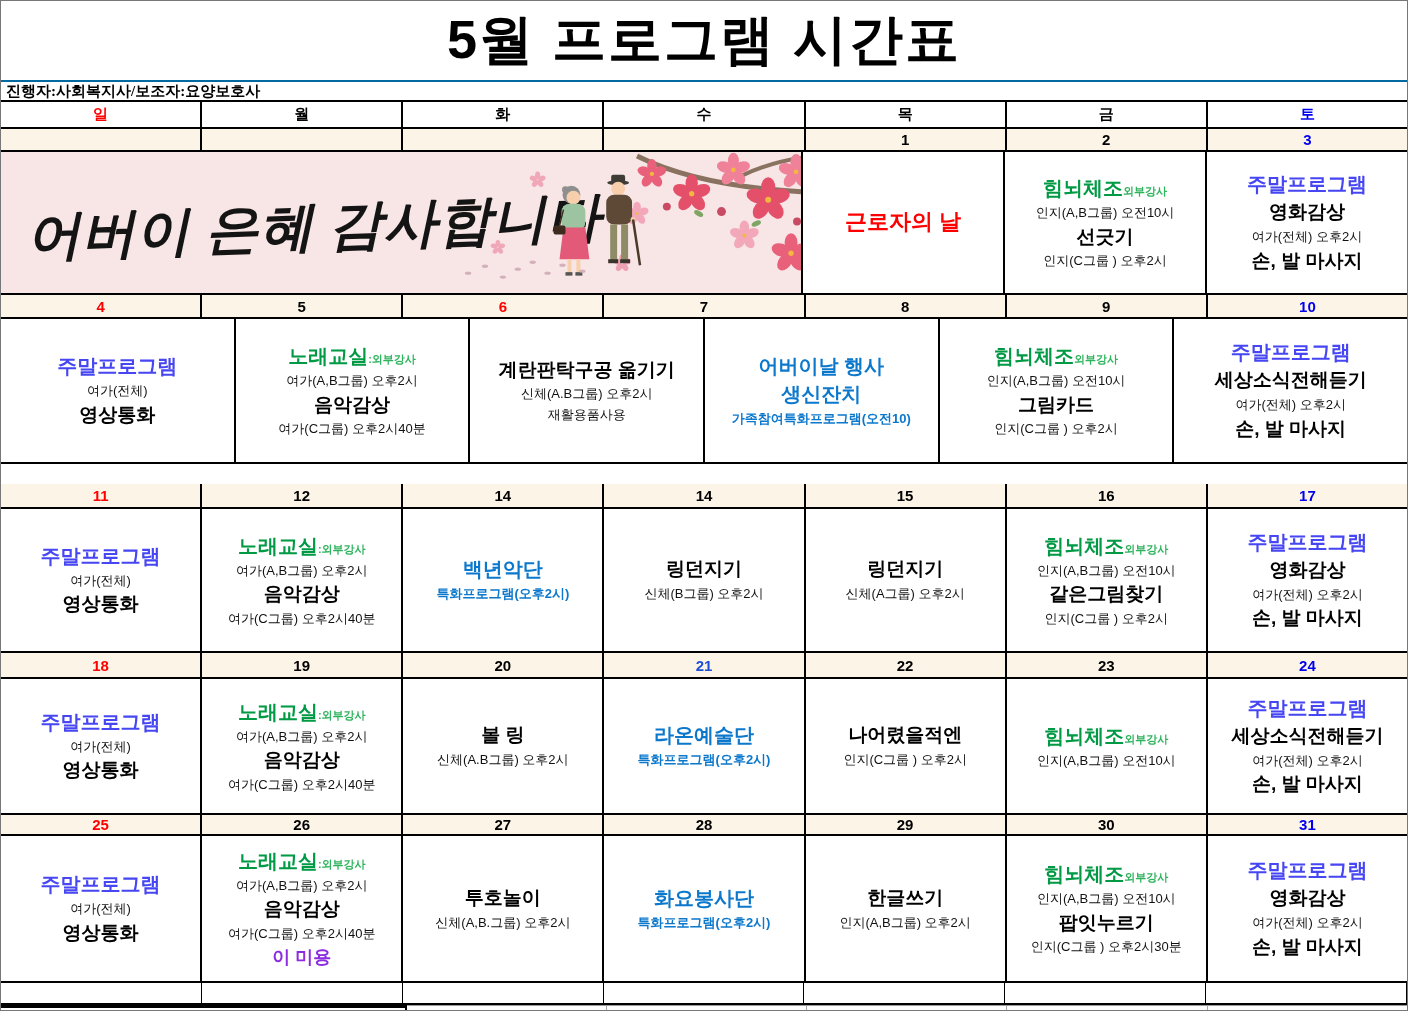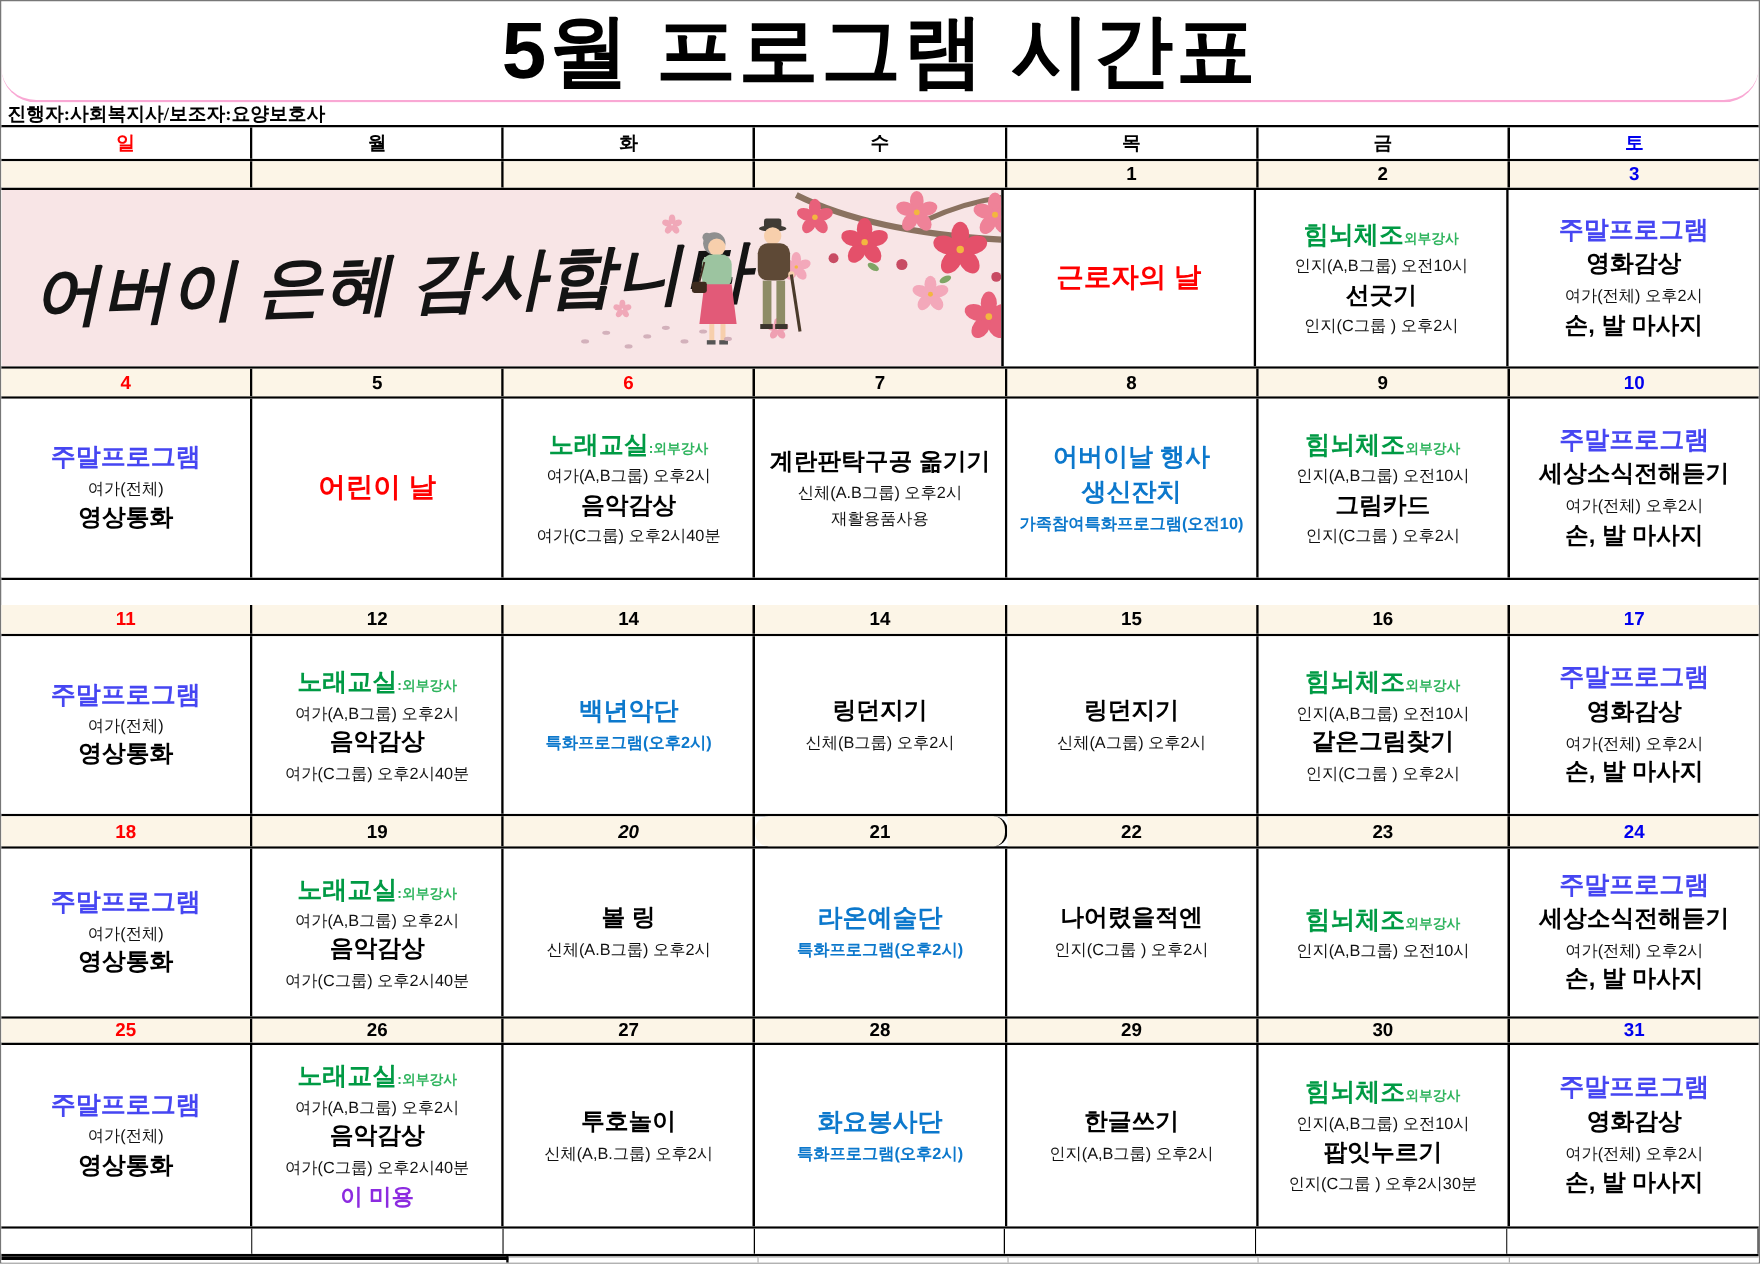--- a/index.html
+++ b/index.html
@@ -1,19 +1,19 @@
 <!DOCTYPE html>
 <html><head>
 <meta charset="utf-8">
 <style>
   html,body{margin:0;padding:0;background:#fff;}
   body{font-family:"Liberation Sans","DejaVu Sans",sans-serif;}
   .sheet{position:relative;width:1408px;height:1011px;background:#fff;border:1px solid #777;box-sizing:border-box;overflow:hidden;}
   .title{height:79px;display:flex;align-items:center;justify-content:center;
-         font-size:64px;font-weight:bold;letter-spacing:2px;color:#000;border-bottom:2px solid #f9a8d4;border-radius:28px;}
+         font-size:54px;font-weight:bold;letter-spacing:2px;color:#000;border-bottom:2px solid #0369a1;}
   .subtitle{height:18px;display:flex;align-items:center;padding-left:5px;
             font-family:"Liberation Serif","DejaVu Serif",serif;
             font-size:15px;font-weight:bold;color:#000;border-bottom:2px solid #000;}
   .grid{width:100%;}
   .row{display:flex;border-bottom:2px solid #000;box-sizing:border-box;}
   .row:last-child{border-bottom:none;}
   .cell{flex:1;border-right:2px solid #000;box-sizing:border-box;display:flex;flex-direction:column;
         align-items:center;justify-content:center;gap:5px;overflow:hidden;background:#fff;text-align:center;}
   .cell:last-child{border-right:none;}
   .hdr-row{height:27px;}
@@ -194,23 +194,20 @@
         <div class="cell date" style="color: rgb(0, 0, 0);">9</div>
         <div class="cell date" style="color: rgb(0, 0, 238);">10</div>
       </div>
       <div class="row " style="height: 145px;">
         <div class="cell ">
           <div class="ln wk">주말프로그램</div>
           <div class="ln sm">여가(전체)</div>
           <div class="ln b">영상통화</div>
         </div>
         <div class="cell ">
-          <div class="ln hol">어린이 날</div>
-        </div>
-        <div class="cell ">
           <div class="ln g">노래교실<span class="sfx">:외부강사</span></div>
           <div class="ln sm">여가(A,B그룹) 오후2시</div>
           <div class="ln b">음악감상</div>
           <div class="ln sm">여가(C그룹) 오후2시40분</div>
         </div>
         <div class="cell ">
           <div class="ln b">계란판탁구공 옮기기</div>
           <div class="ln sm">신체(A.B그룹) 오후2시</div>
           <div class="ln sm">재활용품사용</div>
         </div>
@@ -274,22 +271,22 @@
         <div class="cell ">
           <div class="ln wk">주말프로그램</div>
           <div class="ln b">영화감상</div>
           <div class="ln sm">여가(전체) 오후2시</div>
           <div class="ln b">손, 발 마사지</div>
         </div>
       </div>
       <div class="row date-row" style="height: 26px;">
         <div class="cell date" style="color: rgb(255, 0, 0);">18</div>
         <div class="cell date" style="color: rgb(0, 0, 0);">19</div>
-        <div class="cell date" style="color: rgb(0, 0, 0); font-style: italic;">20</div>
-        <div class="cell date" style="color: #000000; border-radius: 11px;">21</div>
+        <div class="cell date" style="color: rgb(0, 0, 0);">20</div>
+        <div class="cell date" style="color: #1d4ed8;">21</div>
         <div class="cell date" style="color: rgb(0, 0, 0);">22</div>
         <div class="cell date" style="color: rgb(0, 0, 0);">23</div>
         <div class="cell date" style="color: rgb(0, 0, 238);">24</div>
       </div>
       <div class="row " style="height: 136px;">
         <div class="cell ">
           <div class="ln wk">주말프로그램</div>
           <div class="ln sm">여가(전체)</div>
           <div class="ln b">영상통화</div>
         </div>

